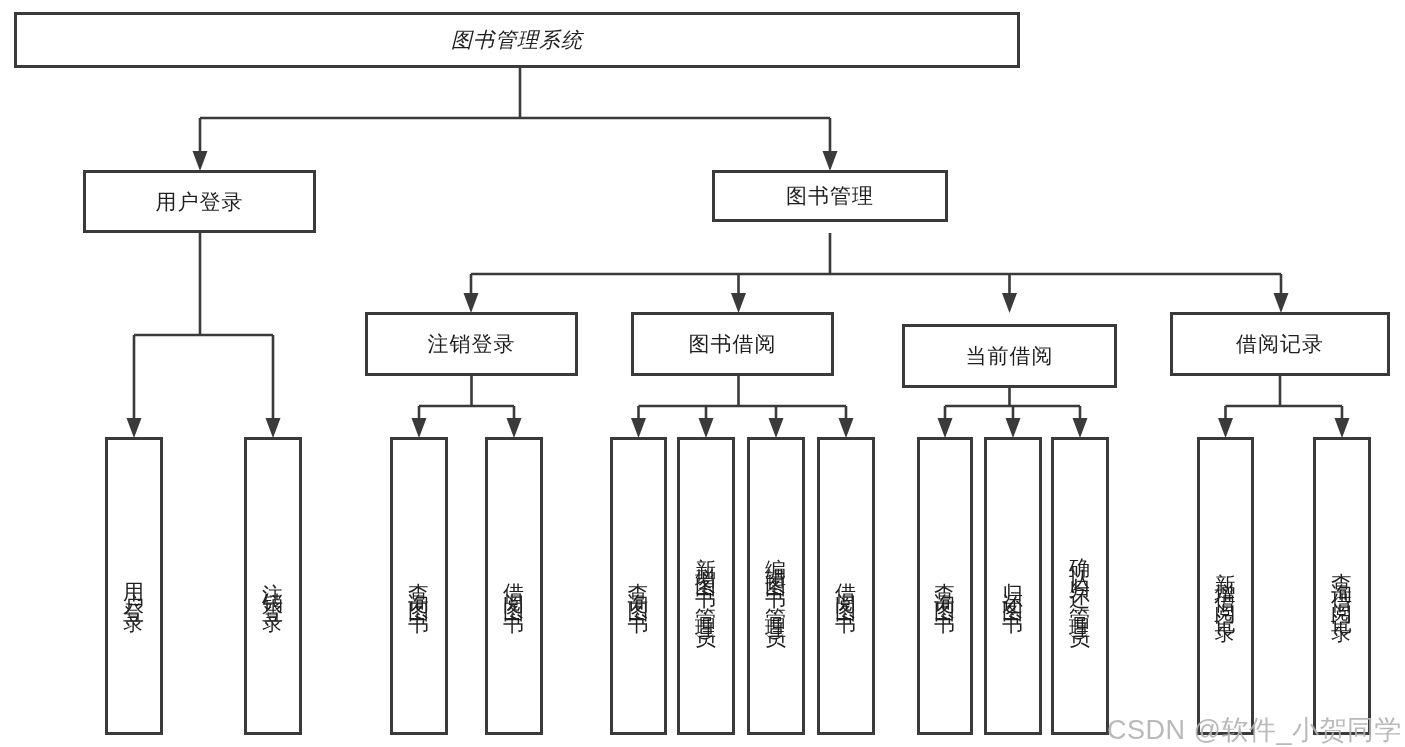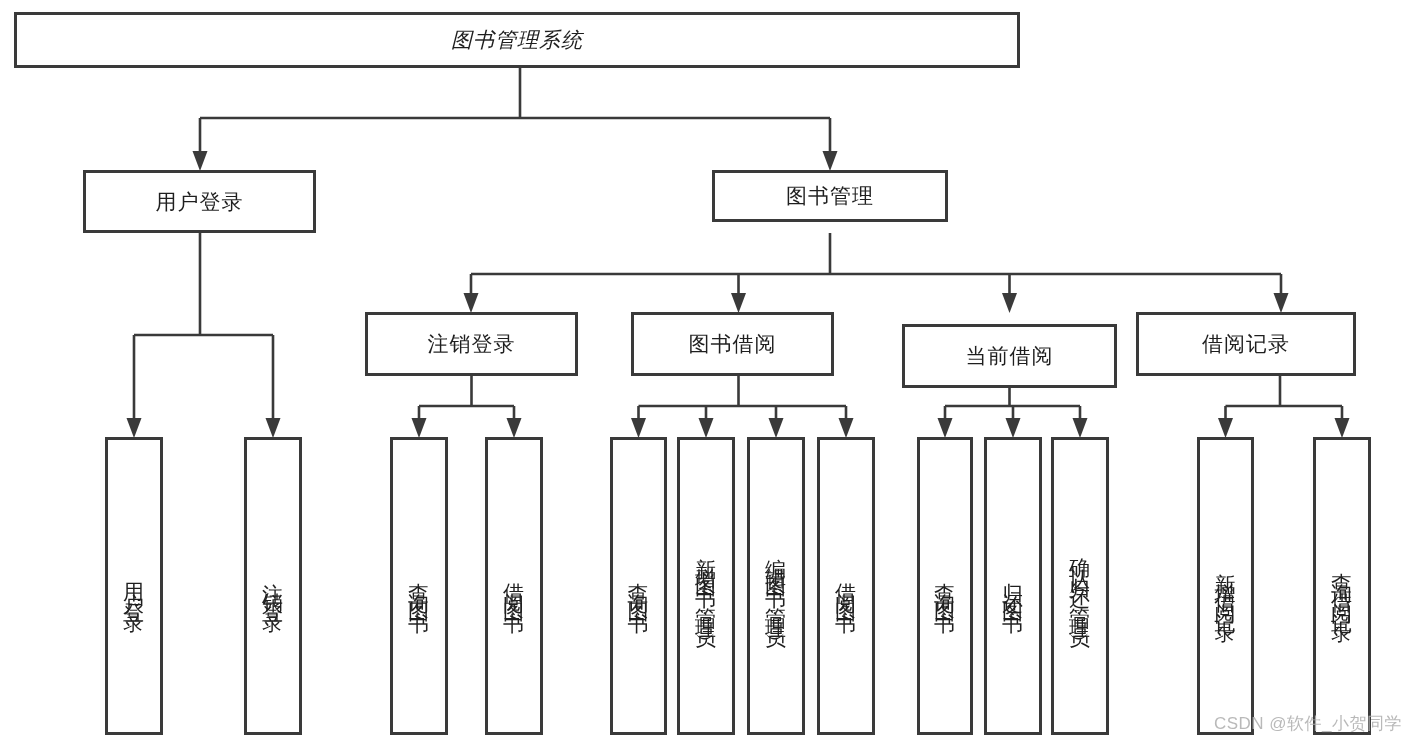--- a/index.html
+++ b/index.html
@@ -39,21 +39,21 @@
     text-orientation:mixed;
     letter-spacing:10px;
     line-height:1;
     white-space:nowrap;
     color:var(--text);
     font-size:21px;
   }
   .watermark{
     position:absolute;
     top:712px;right:3px;
-    font-size:17px;
+    font-size:27px;
     letter-spacing:0.5px;
     color:var(--watermark);
     opacity:.9;
     z-index:5;
     pointer-events:none;
   }
 </style>
 </head>
 <body>
 
@@ -108,21 +108,21 @@
 
   <div class="box" style="left:365px;top:312px;width:213px;height:64px;">
     <span>注销登录</span>
   </div>
   <div class="box" style="left:631px;top:312px;width:203px;height:64px;">
     <span>图书借阅</span>
   </div>
   <div class="box" style="left:902px;top:324px;width:215px;height:64px;">
     <span>当前借阅</span>
   </div>
-  <div class="box" style="left:1136px;top:312px;width:220px;height:64px;">
+  <div class="box" style="left:1170px;top:312px;width:220px;height:64px;">
     <span>借阅记录</span>
   </div>
 
   <div class="box leaf" style="left:105px;">
     <span class="vtext">用户登录</span>
   </div>
   <div class="box leaf" style="left:244px;">
     <span class="vtext">注销登录</span>
   </div>
 

